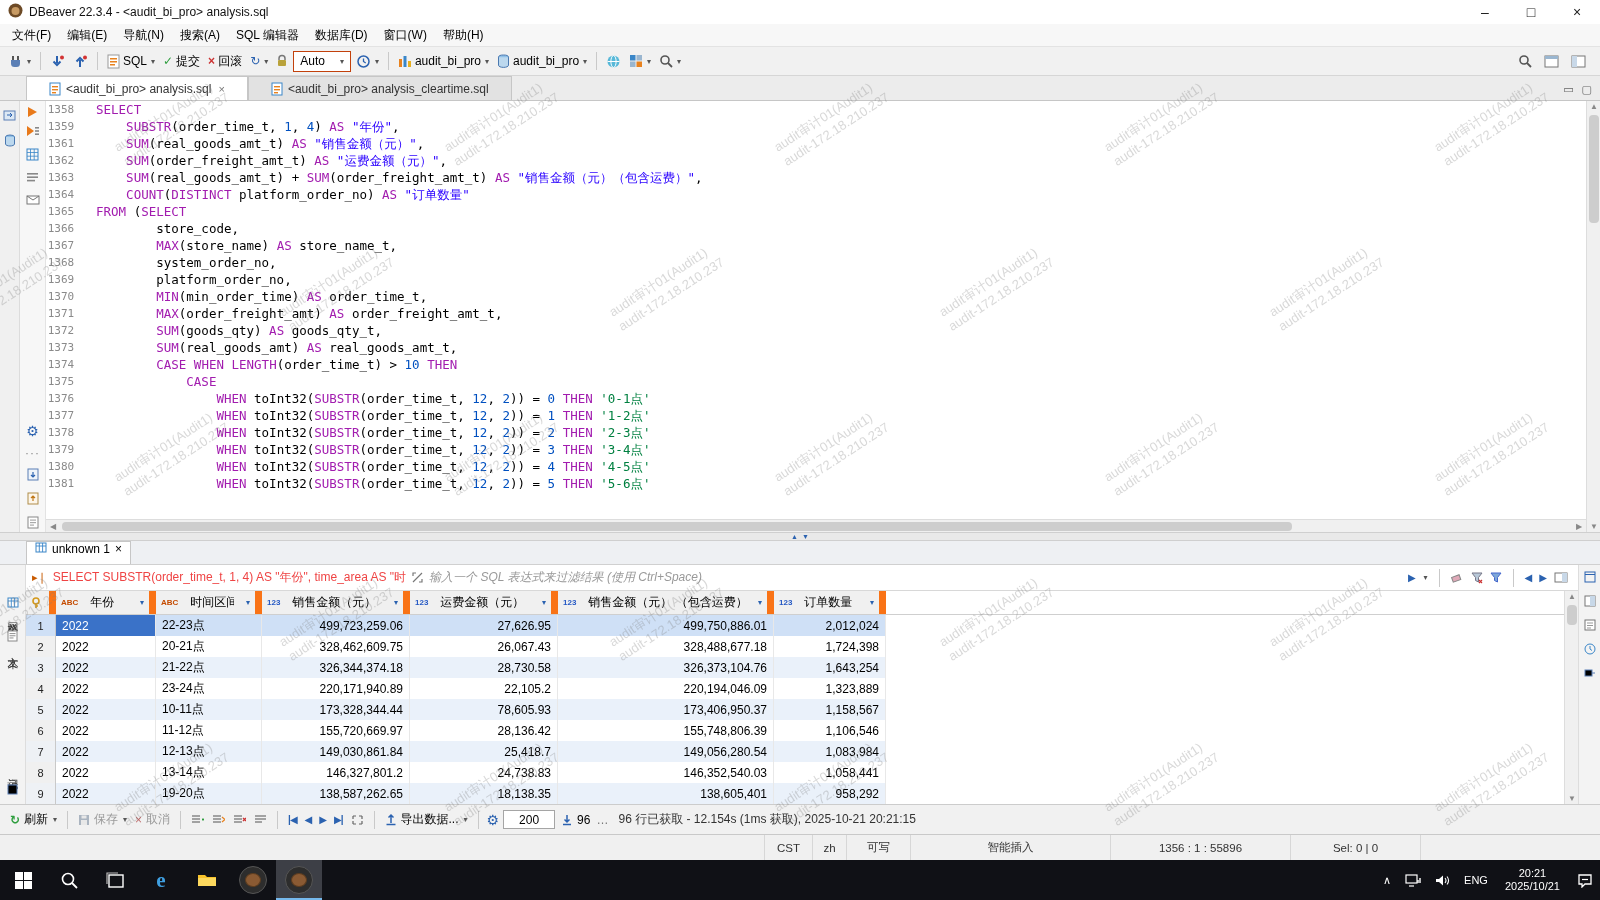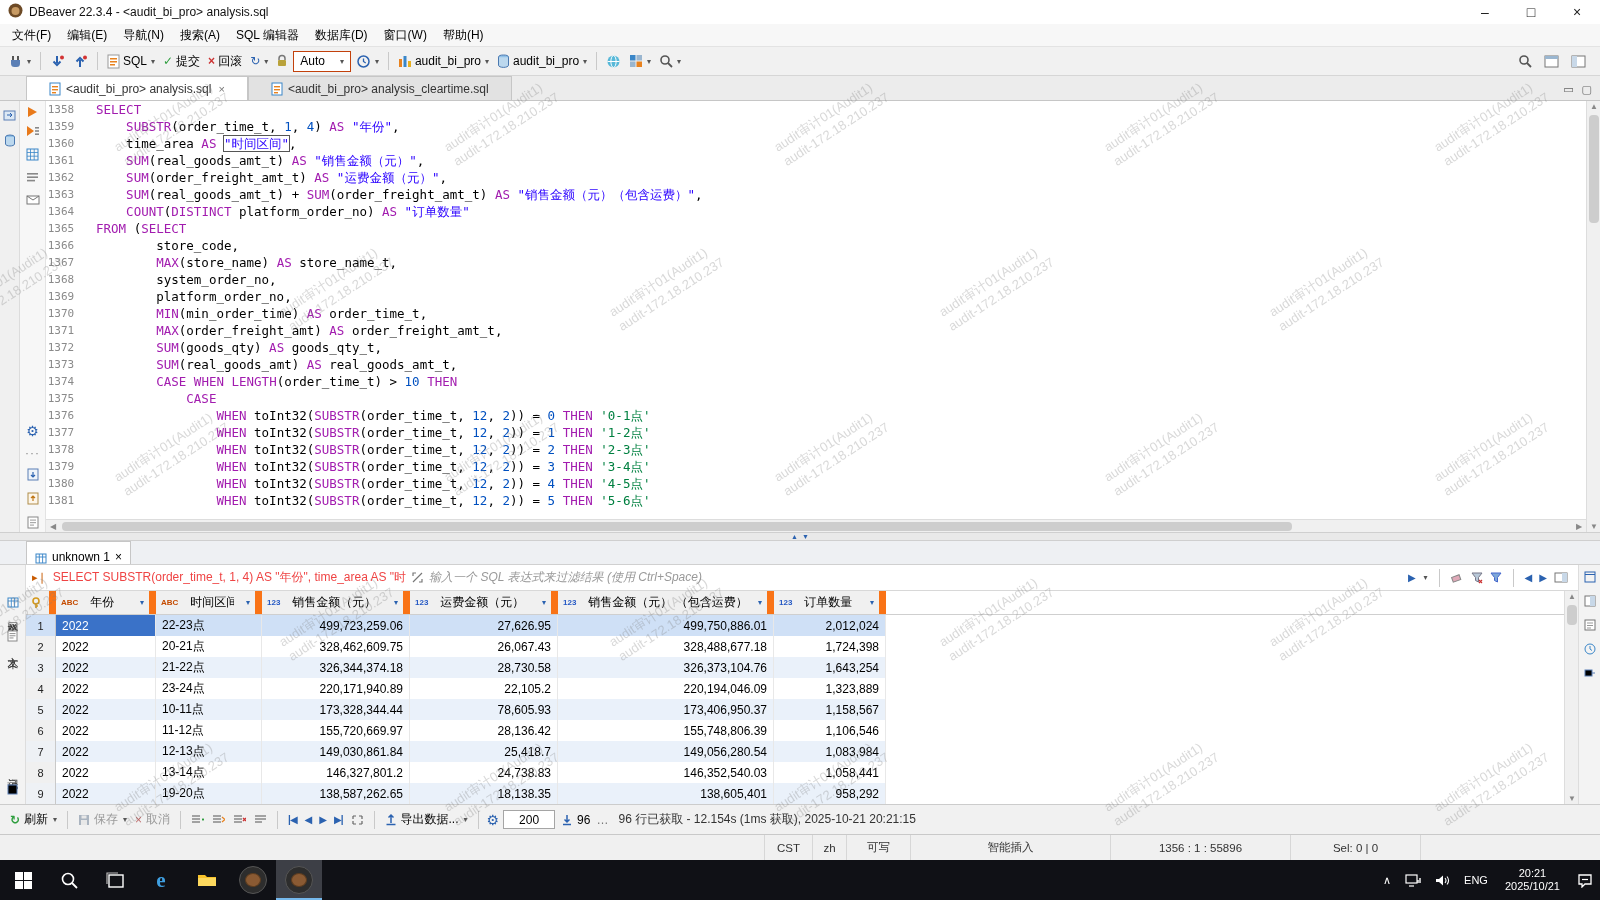--- a/index.html
+++ b/index.html
@@ -60,21 +60,21 @@
   .varrow{position:absolute;left:0;width:14px;text-align:center;color:#888;font-size:8px}
   .vthumb{position:absolute;left:2px;width:10px;background:#cdcdcd;border-radius:4px}
 
   
   .splitter{height:9px;background:#e9e9e9;border-top:1px solid #cfcfcf;border-bottom:1px solid #cfcfcf;display:flex;align-items:center;justify-content:center;gap:4px;flex:none}
   .sash{color:#2b62b0;font-size:7px;line-height:7px}
 
   
   .results{flex:none;display:flex;flex-direction:column;background:#fff}
   .res-tabbar{height:24px;background:#eef0f3;border-bottom:1px solid #d0d0d0;display:flex;align-items:flex-end;padding-left:26px;flex:none}
-  .res-tab{height:23px;background:#fff;border:1px solid #c6c6c6;border-bottom:none;display:flex;align-items:flex-end;gap:5px;padding:0 8px}
+  .res-tab{height:23px;background:#fff;border:1px solid #c6c6c6;border-bottom:none;display:flex;align-items:flex-start;gap:5px;padding:0 8px}
   .res-body{display:flex;min-height:0}
   .rstrip{width:26px;background:#f3f3f3;border-right:1px solid #ddd;display:flex;flex-direction:column;align-items:center;padding-top:32px;gap:6px;flex:none}
   .vlabel{writing-mode:vertical-rl;text-orientation:upright;font-size:11px;color:#333;letter-spacing:1px}
   .res-center{flex:1;display:flex;flex-direction:column;min-width:0}
   .filterbar{height:26px;background:#fff;border-bottom:1px solid #d8d8d8;display:flex;align-items:center;gap:6px;padding:0 6px}
   .fb-run{color:#c85a00;font-size:11px}
   .filter-sql{color:#ef4444;white-space:nowrap}
   .filter-ph{color:#999;font-style:italic;white-space:nowrap}
   .fb-right{margin-left:auto;display:flex;align-items:center;gap:7px;padding-right:4px}
   .fb-ic{color:#2b62b0;font-size:10px}
@@ -384,21 +384,20 @@
               <rect x="3" y="3.5" width="6" height="1.2" fill="#aaa"></rect>
               <rect x="3" y="6" width="6" height="1.2" fill="#aaa"></rect>
               <rect x="3" y="8.5" width="4" height="1.2" fill="#aaa"></rect>
             </svg>
         </span>
       </div>
       <div class="editor">
         <div class="code" id="code-lines">
             <div class="cl"><span class="ln">1358</span><span class="ct"><span class="tk-kw">SELECT</span></span></div>
             <div class="cl"><span class="ln">1359</span><span class="ct"><span class="tk-pl">    </span><span class="tk-kw">SUBSTR</span><span class="tk-pl">(order_time_t, </span><span class="tk-nu">1</span><span class="tk-pl">, </span><span class="tk-nu">4</span><span class="tk-pl">) </span><span class="tk-kw">AS</span><span class="tk-pl"> </span><span class="tk-ds">"年份"</span><span class="tk-pl">,</span></span></div>
-            <div class="cl"><span class="ln">1360</span><span class="ct"><span class="tk-pl">    time_area </span><span class="tk-kw">AS</span><span class="tk-pl"> </span><span class="tk-dsx">"时间区间"</span><span class="tk-pl">,</span></span></div>
             <div class="cl"><span class="ln">1361</span><span class="ct"><span class="tk-pl">    </span><span class="tk-kw">SUM</span><span class="tk-pl">(real_goods_amt_t) </span><span class="tk-kw">AS</span><span class="tk-pl"> </span><span class="tk-ds">"销售金额（元）"</span><span class="tk-pl">,</span></span></div>
             <div class="cl"><span class="ln">1362</span><span class="ct"><span class="tk-pl">    </span><span class="tk-kw">SUM</span><span class="tk-pl">(order_freight_amt_t) </span><span class="tk-kw">AS</span><span class="tk-pl"> </span><span class="tk-ds">"运费金额（元）"</span><span class="tk-pl">,</span></span></div>
             <div class="cl"><span class="ln">1363</span><span class="ct"><span class="tk-pl">    </span><span class="tk-kw">SUM</span><span class="tk-pl">(real_goods_amt_t) + </span><span class="tk-kw">SUM</span><span class="tk-pl">(order_freight_amt_t) </span><span class="tk-kw">AS</span><span class="tk-pl"> </span><span class="tk-ds">"销售金额（元）（包含运费）"</span><span class="tk-pl">,</span></span></div>
             <div class="cl"><span class="ln">1364</span><span class="ct"><span class="tk-pl">    </span><span class="tk-kw">COUNT</span><span class="tk-pl">(</span><span class="tk-kw">DISTINCT</span><span class="tk-pl"> platform_order_no) </span><span class="tk-kw">AS</span><span class="tk-pl"> </span><span class="tk-ds">"订单数量"</span></span></div>
             <div class="cl"><span class="ln">1365</span><span class="ct"><span class="tk-kw">FROM</span><span class="tk-pl"> (</span><span class="tk-kw">SELECT</span></span></div>
             <div class="cl"><span class="ln">1366</span><span class="ct"><span class="tk-pl">        store_code,</span></span></div>
             <div class="cl"><span class="ln">1367</span><span class="ct"><span class="tk-pl">        </span><span class="tk-kw">MAX</span><span class="tk-pl">(store_name) </span><span class="tk-kw">AS</span><span class="tk-pl"> store_name_t,</span></span></div>
             <div class="cl"><span class="ln">1368</span><span class="ct"><span class="tk-pl">        system_order_no,</span></span></div>
             <div class="cl"><span class="ln">1369</span><span class="ct"><span class="tk-pl">        platform_order_no,</span></span></div>
             <div class="cl"><span class="ln">1370</span><span class="ct"><span class="tk-pl">        </span><span class="tk-kw">MIN</span><span class="tk-pl">(min_order_time) </span><span class="tk-kw">AS</span><span class="tk-pl"> order_time_t,</span></span></div>

